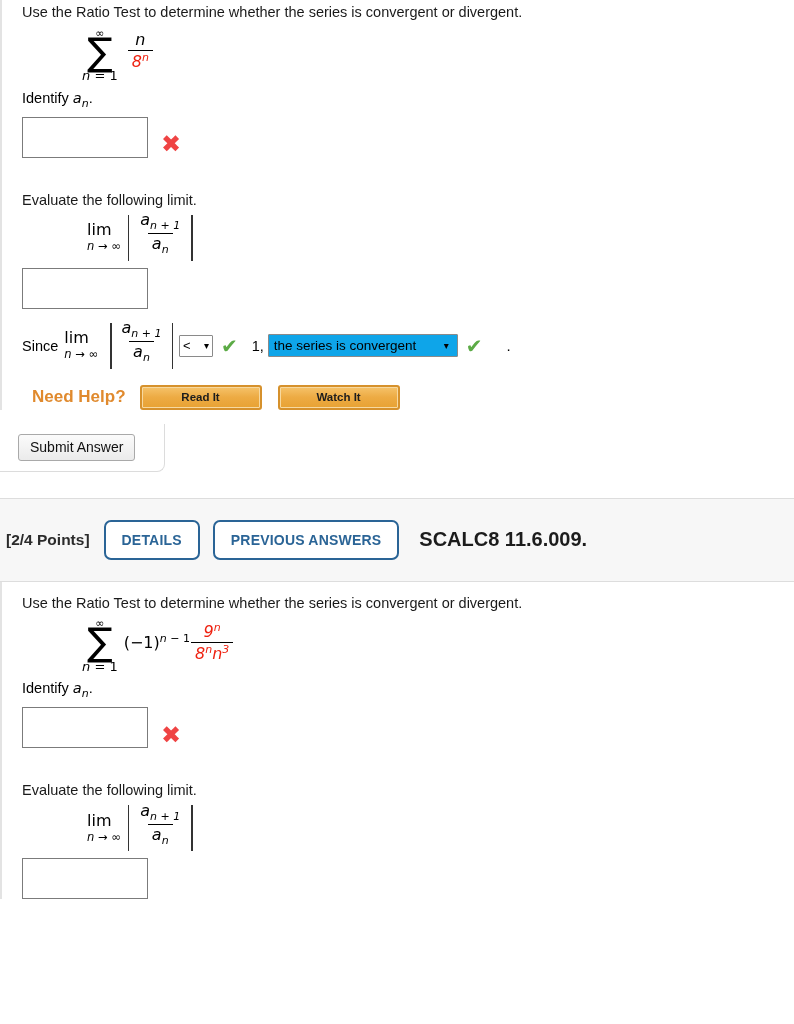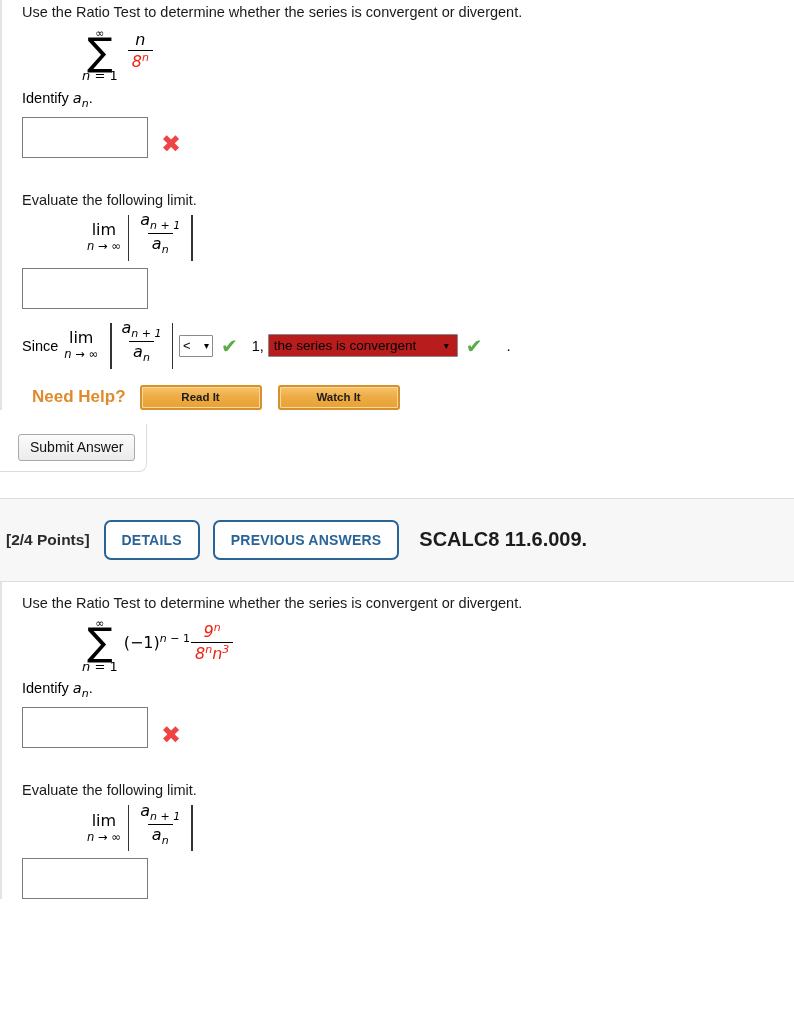--- a/index.html
+++ b/index.html
@@ -140,21 +140,20 @@
   
   .lim-row {
     display: flex;
     align-items: center;
     padding-left: 65px;
     height: 56px;
   }
   .lim-block {
     display: inline-flex;
     flex-direction: column;
-    align-items: center;
     font-family: "DejaVu Sans", sans-serif;
     line-height: 1;
   }
   .lim-word {
     font-size: 16px;
     font-style: normal;
   }
   .lim-sub {
     font-size: 11.5px;
     font-style: italic;
@@ -195,21 +194,21 @@
     align-items: center;
     justify-content: space-between;
     padding: 0 3px;
     font-size: 13px;
     font-family: "Liberation Sans", sans-serif;
     box-sizing: border-box;
     border-radius: 1px;
   }
   .wide-select {
     border: 1.3px solid #8a8a8a;
-    background: #b91c1c;
+    background: #0ea5e9;
     height: 23px;
     display: inline-flex;
     align-items: center;
     justify-content: space-between;
     padding: 0 8px 0 5px;
     font-size: 13.5px;
     box-sizing: border-box;
     border-radius: 1px;
     min-width: 190px;
   }
@@ -249,21 +248,21 @@
     width: 118px;
     text-align: center;
     margin-right: 16px;
     box-shadow: inset 0 0 0 1px #f7d9a0;
     font-family: "Liberation Sans", sans-serif;
   }
 
   
   .submit-wrap {
     margin-top: 14px;
-    width: 147px;
+    width: 165px;
     border: 1px solid #dcdcdc;
     border-left: none;
     border-top: none;
     border-radius: 0 0 8px 0;
     padding: 10px 0 10px 18px;
     box-sizing: border-box;
     background: #fff;
     text-decoration: underline;
   }
   .submit-btn {

